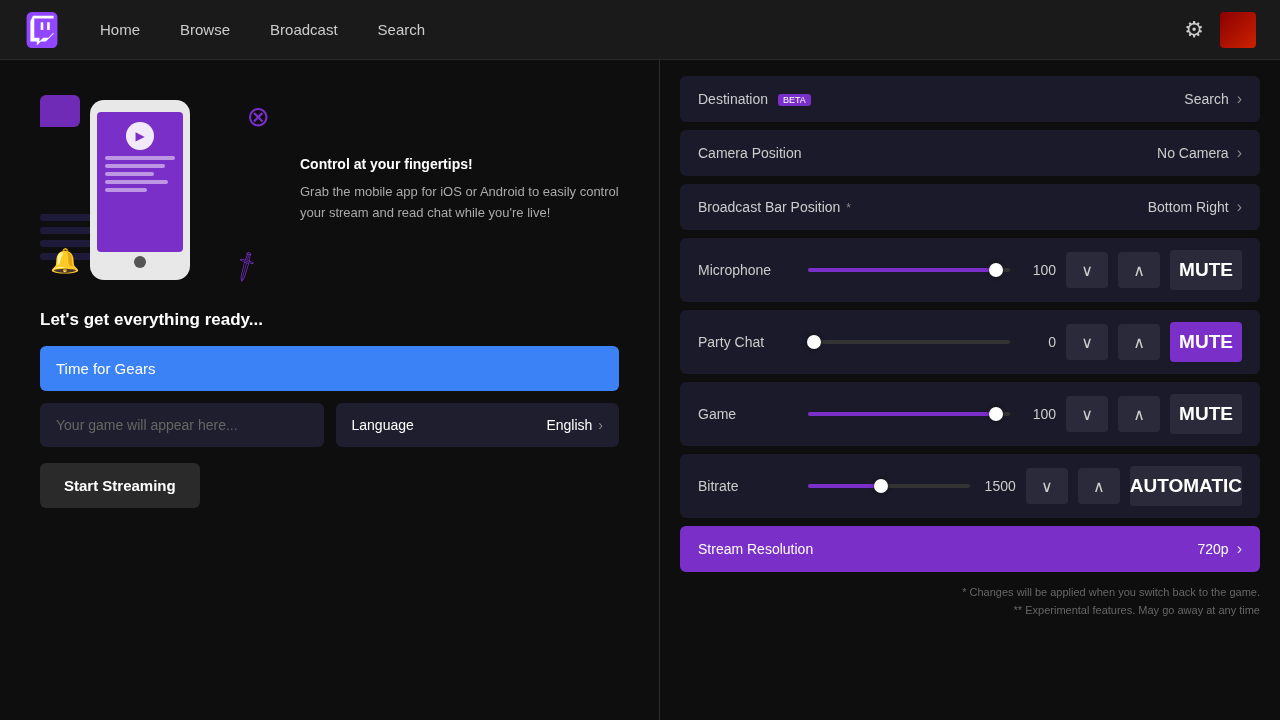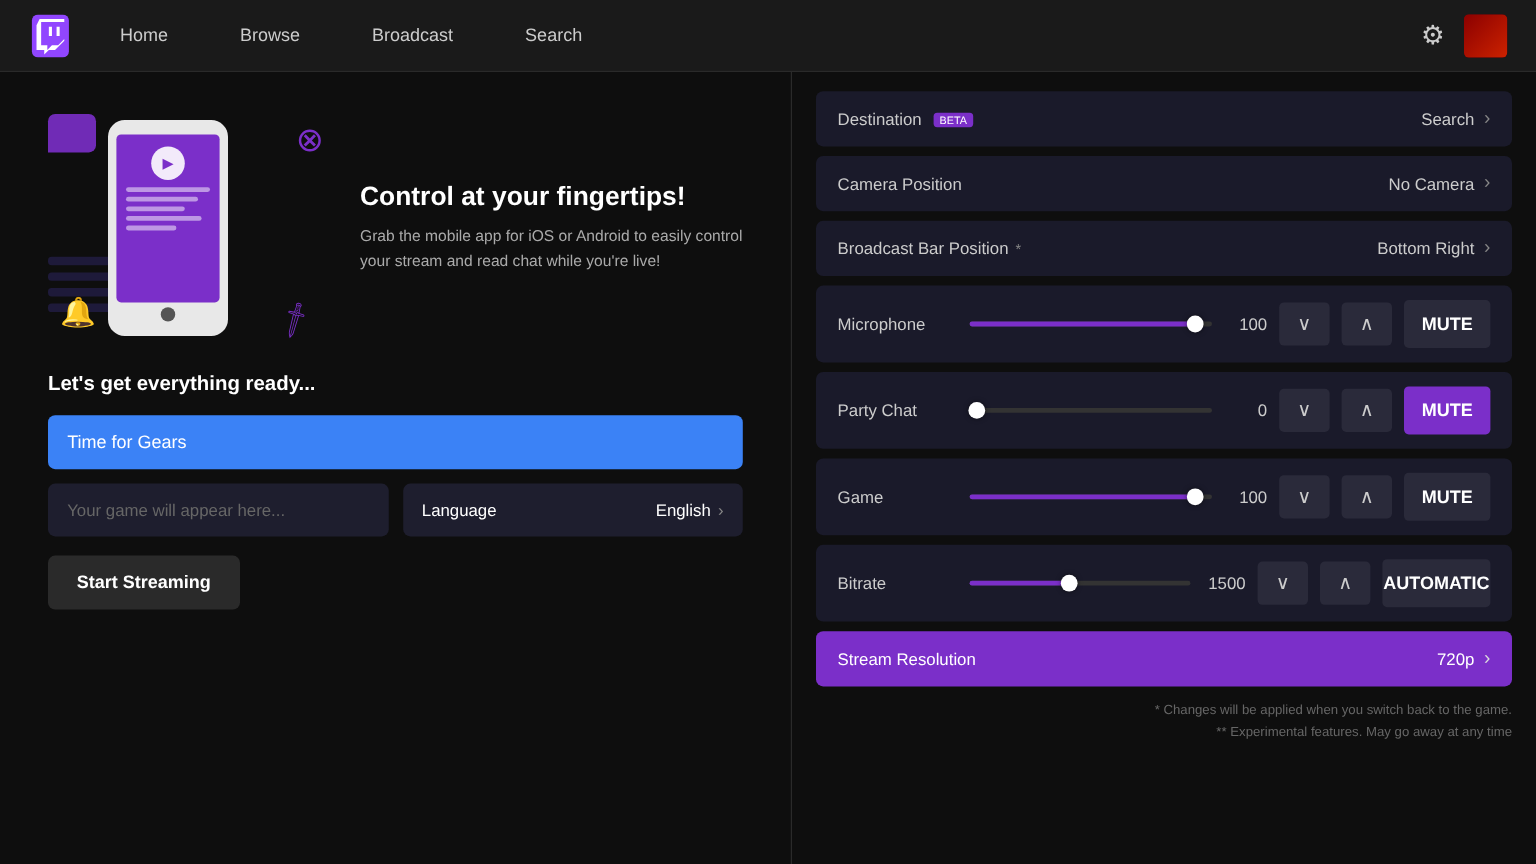--- a/index.html
+++ b/index.html
@@ -18,21 +18,21 @@
       display: flex;
       align-items: center;
       justify-content: space-between;
       background: #1a1a1a;
       padding: 0 24px;
       height: 60px;
       border-bottom: 1px solid #2a2a2a;
     }
     .header-left { display: flex; align-items: center; gap: 40px; }
     .logo { width: 36px; height: 36px; }
-    .nav { display: flex; gap: 60px; }
+    .nav { display: flex; gap: 40px; }
     .nav-item {
       color: #ccc;
       font-size: 15px;
       font-weight: 500;
       cursor: pointer;
       text-decoration: none;
     }
     .header-right { display: flex; align-items: center; gap: 16px; }
     .gear-btn {
       background: none;
@@ -177,21 +177,21 @@
       position: absolute;
       bottom: 10px;
       right: 20px;
       color: #7b2fc9;
       font-size: 22px;
       transform: rotate(-30deg);
     }
 
     .illustration-text { flex: 1; }
     .illustration-title {
-      font-size: 22px;
+      font-size: 14px;
       font-weight: 700;
       color: #fff;
       margin-bottom: 10px;
     }
     .illustration-desc {
       font-size: 13px;
       color: #aaa;
       line-height: 1.6;
     }
 
@@ -362,21 +362,21 @@
       align-items: center;
       justify-content: center;
     }
     .mute-btn {
       min-width: 72px;
       height: 40px;
       background: #2a2a3a;
       border: none;
       border-radius: 4px;
       color: #fff;
-      font-size: 15px;
+      font-size: 19px;
       font-weight: 600;
       cursor: pointer;
     }
     .mute-btn.active {
       background: #7b2fc9;
     }
 
     .footer-note {
       font-size: 11px;
       color: #666;

